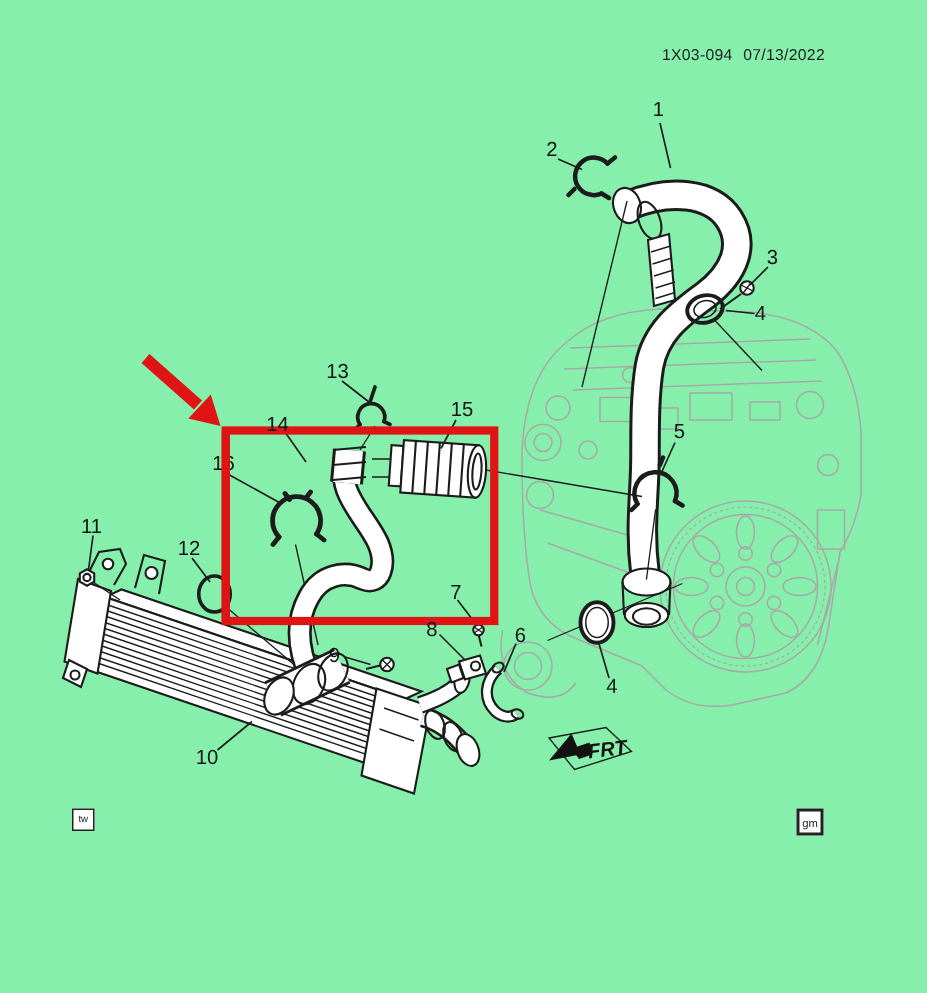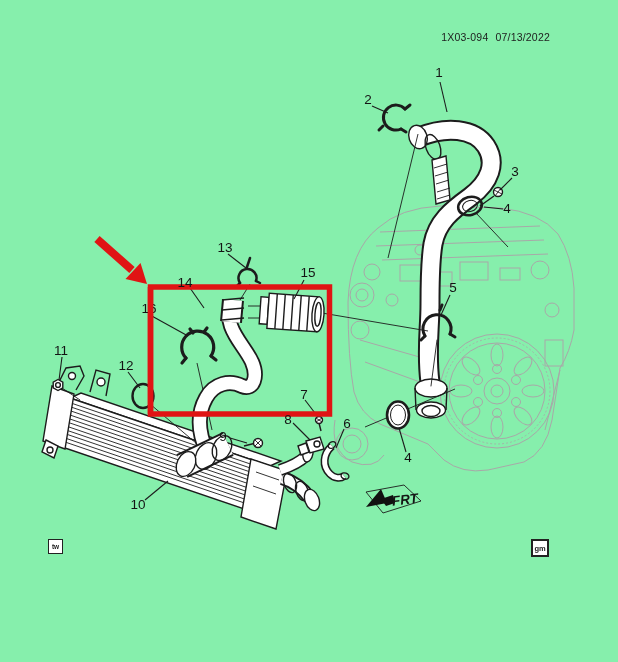--- a/index.html
+++ b/index.html
@@ -3,21 +3,21 @@
 <meta charset="utf-8">
 <style>
   html,body{margin:0;padding:0;background:#ffffff;}
   .stage{position:relative;width:618px;height:662px;background:#86efac;overflow:hidden;
          font-family:"Liberation Sans",sans-serif;}
   .doc-header{position:absolute;top:31px;left:410px;width:140px;text-align:right;
               font-size:10.5px;color:#1d1d1d;letter-spacing:.2px;white-space:nowrap;}
   .doc-header span{display:inline-block;}
   .doc-header .num{margin-right:7px;}
   .corner-box{position:absolute;border:1.5px solid #222;color:#222;display:flex;
-              align-items:center;justify-content:center;font-weight:bold;background:#fff;}
+              align-items:center;justify-content:center;font-weight:normal;background:#fff;}
   .corner-box.left{left:48px;top:539px;width:13px;height:13px;font-size:6.5px;}
   .corner-box.right{left:531px;top:539px;width:14px;height:14px;font-size:7.5px;border-width:2px;}
   svg{position:absolute;left:0;top:0;}
   svg text{font-family:"Liberation Sans",sans-serif;font-size:13.5px;fill:#141414;}
   .faint{stroke:#a8a8a8;fill:none;stroke-width:1;}
   .ink{stroke:#1c1c1c;fill:none;stroke-width:1.4;}
   .inkw{stroke:#1c1c1c;fill:#ffffff;stroke-width:1.4;}
   .thin{stroke:#1c1c1c;fill:none;stroke-width:0.9;}
   .lead{stroke:#1c1c1c;fill:none;stroke-width:1.1;}
 </style>

